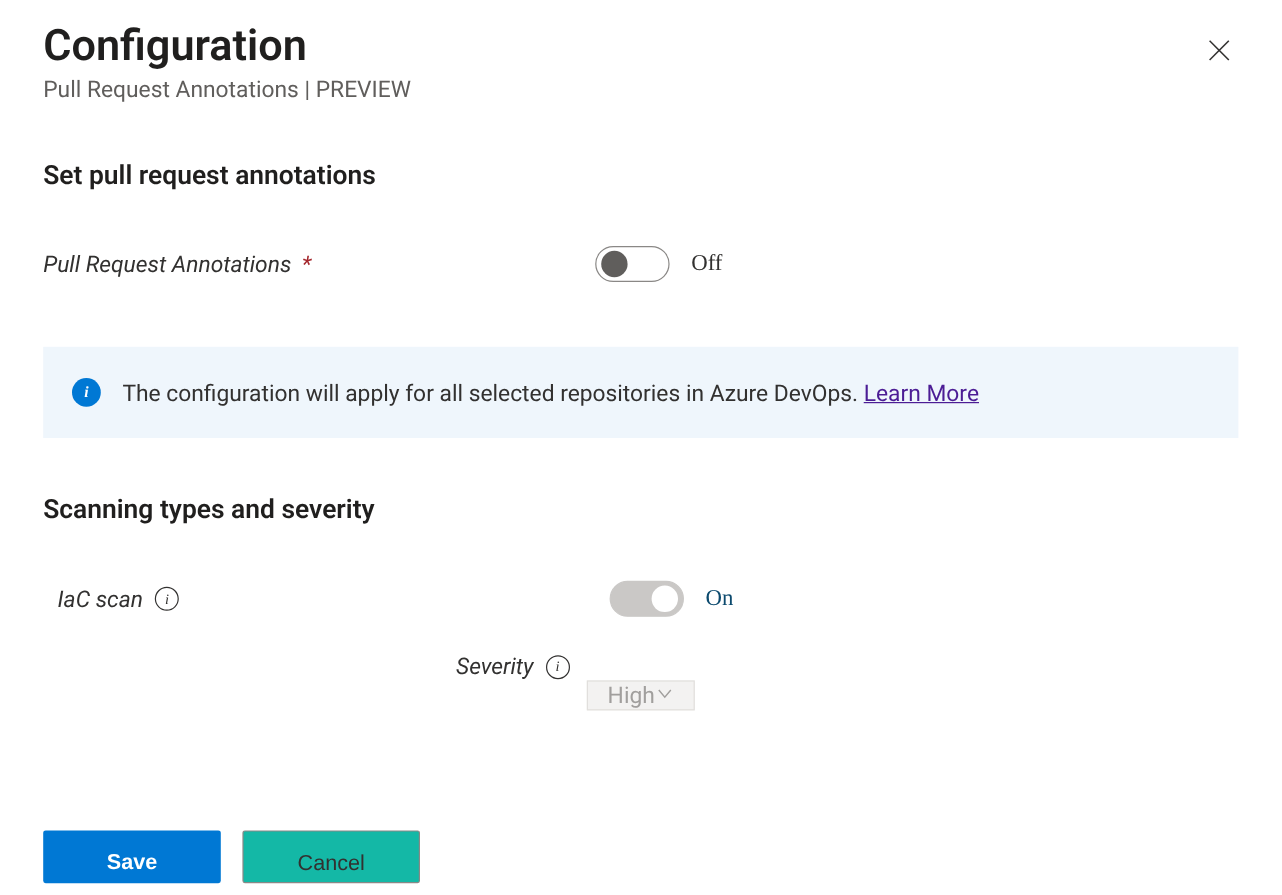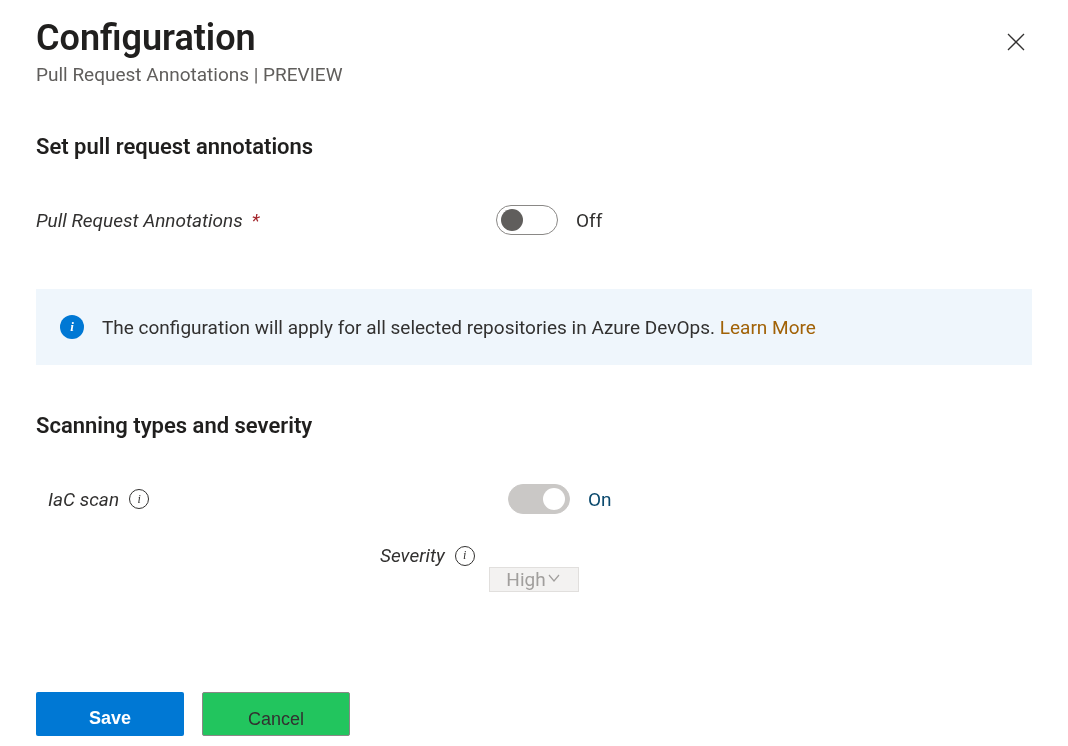--- a/index.html
+++ b/index.html
@@ -98,20 +98,21 @@
       right: 4px;
       background: #ffffff;
     }
     .toggle.disabled {
       cursor: default;
       opacity: 0.95;
     }
     .toggle-state {
       font-size: 19px;
       color: #323130;
+      font-family: Liberation Serif, serif;
     }
     .toggle-state.disabled {
       color: #0c4a6e;
     }
 
     .info-banner {
       margin-top: 54px;
       background: #eff6fc;
       padding: 26px 24px;
       display: flex;
@@ -131,21 +132,22 @@
       font-weight: 600;
       flex-shrink: 0;
       font-style: italic;
       font-family: Georgia, serif;
     }
     .info-text {
       font-size: 19px;
       color: #323130;
     }
     .info-link {
-      color: #a16207;
+      color: #4c1d95;
+      text-decoration: underline;
       cursor: pointer;
     }
 
     .help-icon {
       width: 20px;
       height: 20px;
       border: 1.2px solid #323130;
       border-radius: 50%;
       display: inline-flex;
       align-items: center;
@@ -192,21 +194,21 @@
       cursor: pointer;
       min-width: 148px;
     }
     .btn-primary {
       background: #0078d4;
       color: #ffffff;
       border: none;
       font-weight: 600;
     }
     .btn-secondary {
-      background: #22c55e;
+      background: #14b8a6;
       color: #323130;
       border: 1px solid #8a8886;
       text-align: center;
     }
   </style>
 </head>
 <body>
 
 <div class="header">
   <div>

